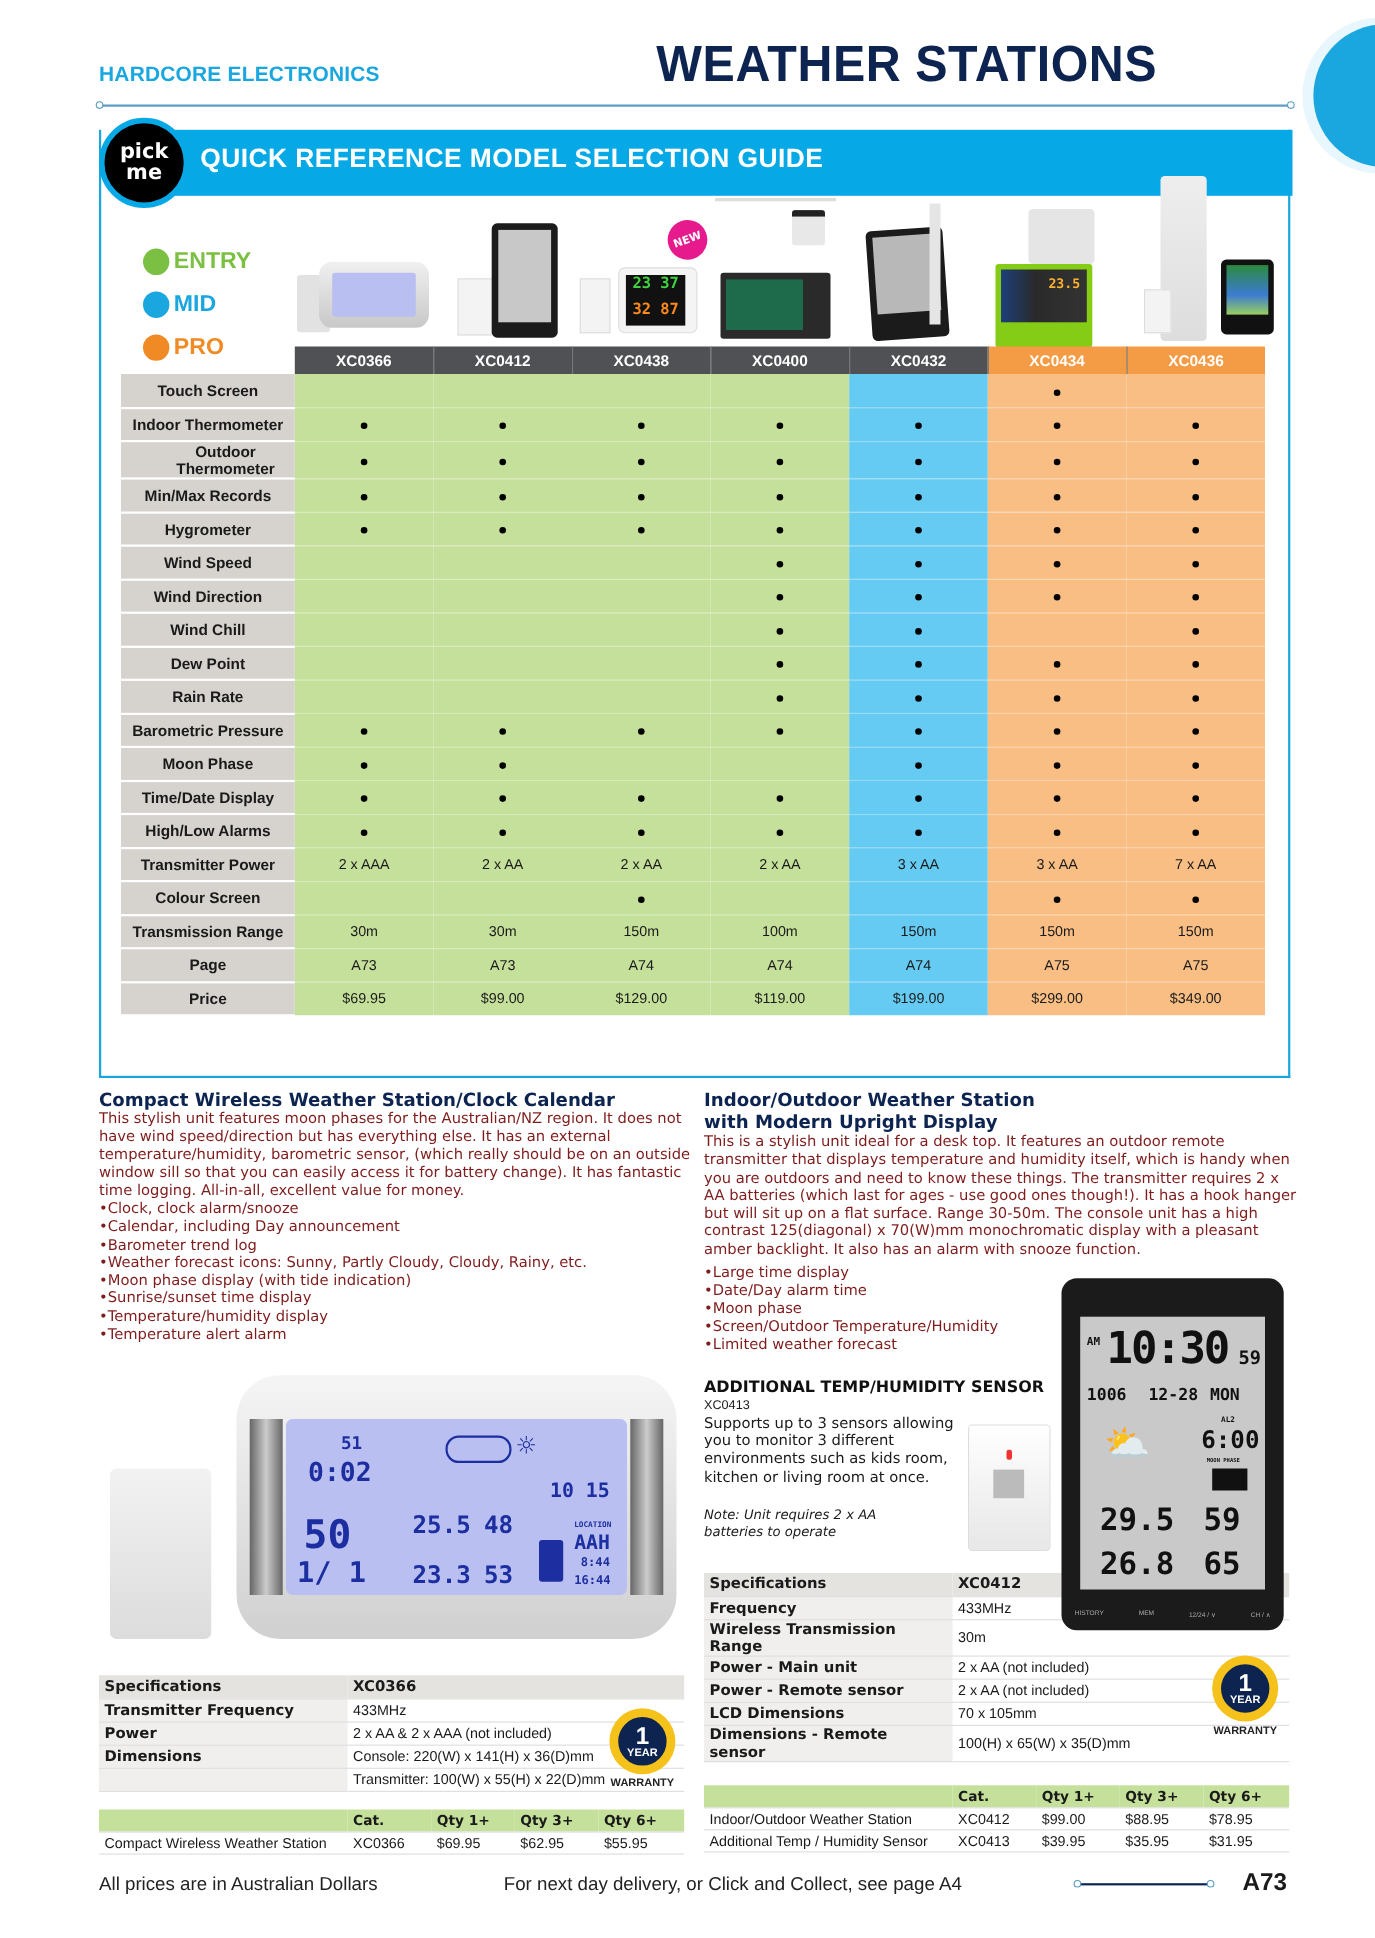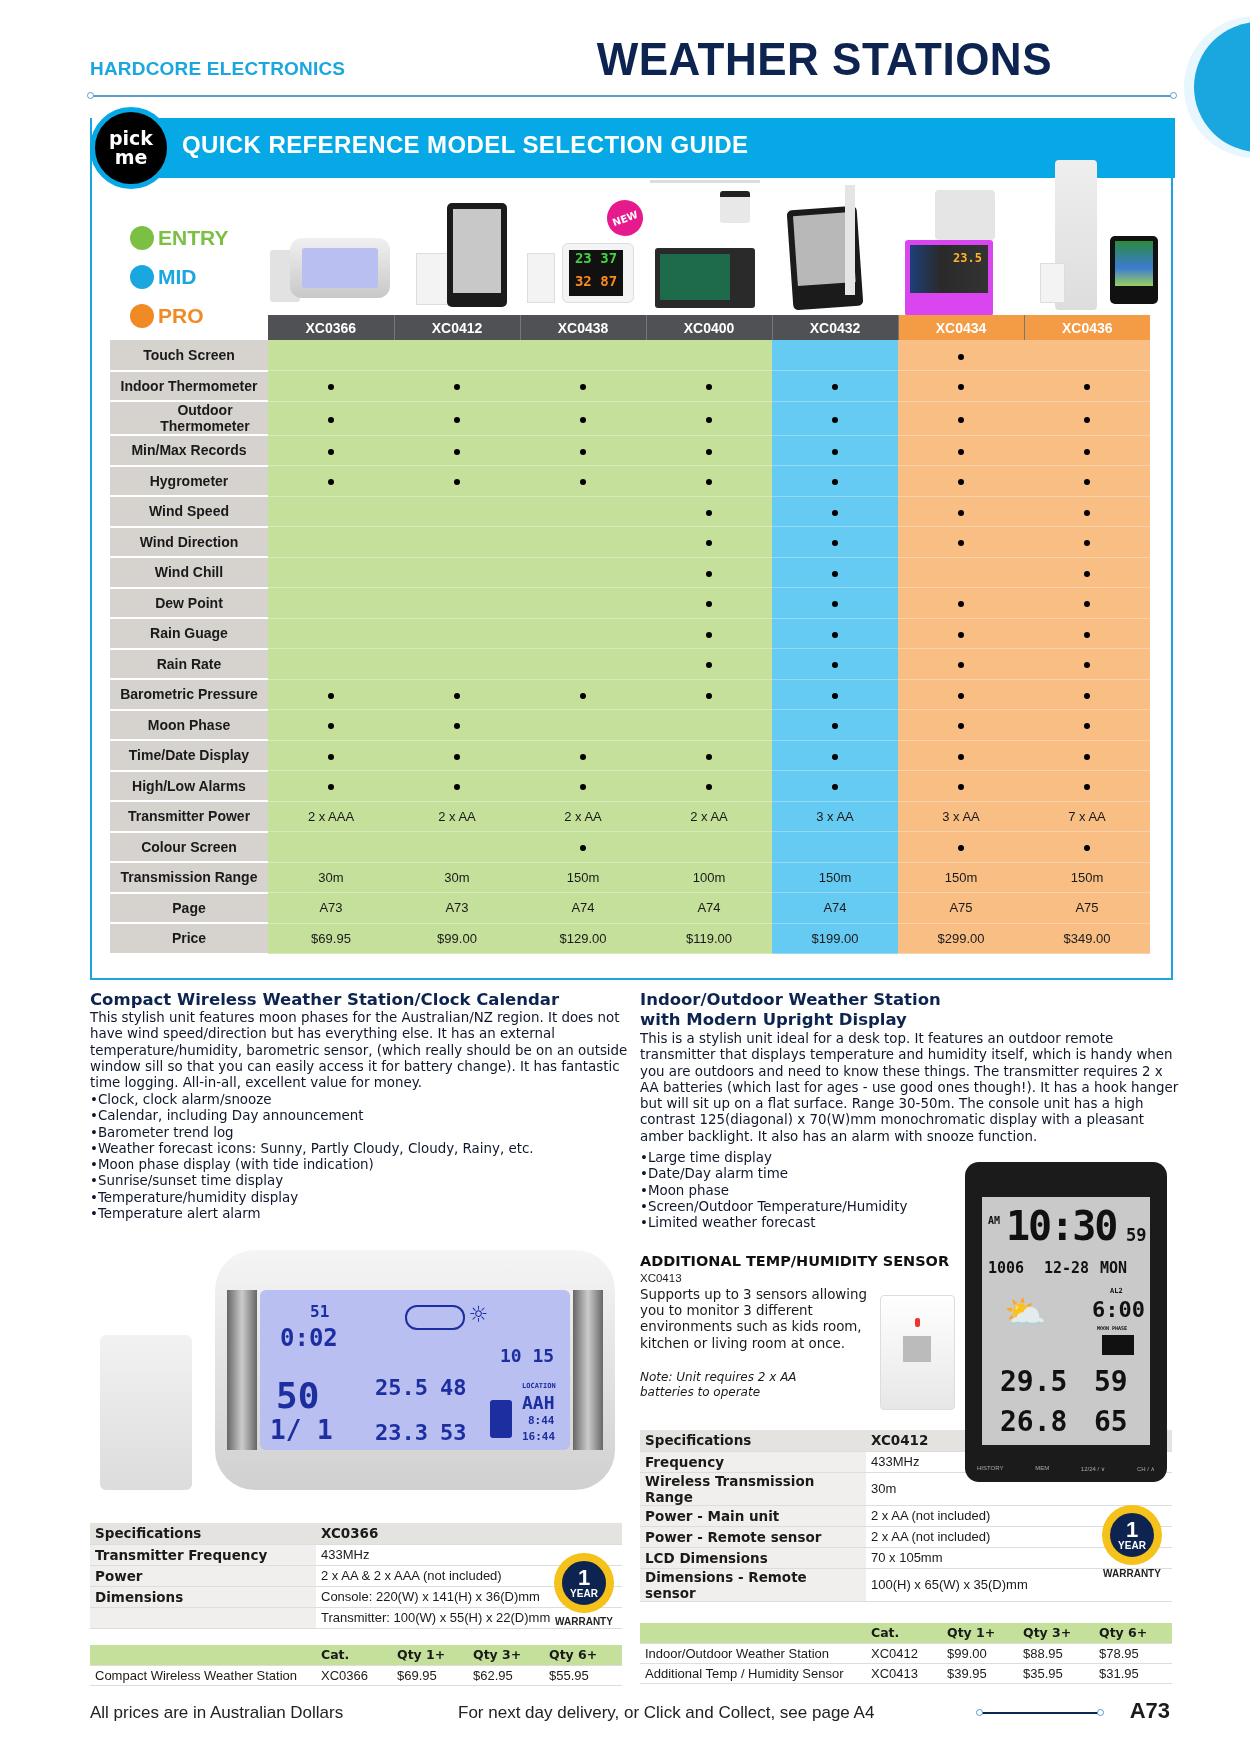--- a/index.html
+++ b/index.html
@@ -29,21 +29,21 @@
   table.guide td { height: 30.5px; text-align: center; font-size: 13px; font-family: "Liberation Sans", sans-serif; border-bottom: 1px solid rgba(255,255,255,0.3); }
   table.guide td.feat { background: #d6d2ce; font-weight: bold; font-size: 14px; border-bottom: 2px solid #fff; width: 158px; line-height: 1.15; }
   td.c-entry { background: #c5e09a; }
   td.c-mid { background: #66cbf2; }
   td.c-pro { background: #f9be84; }
   th.h-dark { background: #4f5154; }
   th.h-pro { background: #f39b45; }
   .dot { display: inline-block; width: 6px; height: 6px; border-radius: 50%; background: #000; }
 
   .prod-title { position: absolute; font-family: "DejaVu Sans", sans-serif; font-weight: bold; font-size: 16.5px; color: #0d2451; line-height: 1.2; }
-  .prod-desc { position: absolute; font-family: "DejaVu Sans", sans-serif; font-size: 13.4px; line-height: 16.3px; color: #0f172a; }
+  .prod-desc { position: absolute; font-family: "DejaVu Sans", sans-serif; font-size: 13.4px; line-height: 16.3px; color: #7f1d1d; }
   .bullets { list-style: none; }
   .bullets li::before { content: "\2022 "; }
 
   .addon-title { position: absolute; left: 640px; top: 1253px; font-weight: bold; font-size: 14.5px; color: #111; }
   .addon-code { position: absolute; left: 640px; top: 1272px; font-family: "Liberation Sans", sans-serif; font-size: 11.5px; }
   .addon-desc { position: absolute; left: 640px; top: 1287px; width: 230px; font-size: 13.4px; line-height: 16.2px; }
   .addon-note { position: absolute; left: 640px; top: 1370px; width: 190px; font-size: 12px; font-style: italic; line-height: 15px; }
 
   table.spec { position: absolute; border-collapse: collapse; font-size: 13.5px; }
   table.spec td { height: 21px; padding: 0 5px; border-bottom: 1px solid #ddd; }
@@ -134,21 +134,21 @@
   <div style="position:absolute;left:655px;top:248px;width:100px;height:60px;background:#2a2a2a;border-radius:3px">
       <div style="position:absolute;left:5px;top:6px;width:70px;height:46px;background:#1d6b4b"></div>
     </div>
 
   <div style="position:absolute;left:790px;top:208px;width:70px;height:100px;background:#1b1b1b;border-radius:5px;transform:rotate(-4deg)">
       <div style="position:absolute;left:6px;top:6px;width:58px;height:70px;background:#b8b8b8"></div>
     </div>
   <div style="position:absolute;left:845px;top:185px;width:50px;height:110px;border-left:10px solid #e5e5e5"></div>
 
   <div style="position:absolute;left:935px;top:190px;width:60px;height:50px;background:#e5e5e5;border-radius:4px"></div>
-  <div style="position:absolute;left:905px;top:240px;width:88px;height:76px;background:#d946ef;border-radius:3px">
+  <div style="position:absolute;left:905px;top:240px;width:88px;height:76px;background:#84cc16;border-radius:3px">
       <div style="position:absolute;left:5px;top:5px;width:78px;height:48px;background:linear-gradient(90deg,#1d3f7a,#2a2a2a 40%,#333)">
         <span style="position:absolute;right:6px;top:6px;color:#ffb12b;font:bold 12px 'DejaVu Sans Mono',monospace">23.5</span>
       </div>
     </div>
 
   <div style="position:absolute;left:1055px;top:160px;width:42px;height:150px;background:linear-gradient(#eee,#ddd);border-radius:4px"></div>
   <div style="position:absolute;left:1040px;top:263px;width:25px;height:40px;background:#f3f3f3;border:1px solid #ddd"></div>
   <div style="position:absolute;left:1110px;top:236px;width:48px;height:68px;background:#111;border-radius:5px">
       <div style="position:absolute;left:5px;top:5px;width:38px;height:45px;background:linear-gradient(#2b8a3e,#3c7bd1 60%,#99d060)"></div>
     </div>
@@ -243,30 +243,20 @@
         <td class="c-entry"></td>
         <td class="c-entry"></td>
         <td class="c-entry"></td>
         <td class="c-entry"><span class="dot"></span></td>
         <td class="c-mid"><span class="dot"></span></td>
         <td class="c-pro"></td>
         <td class="c-pro"><span class="dot"></span></td>
       </tr>
       <tr>
         <td class="feat">Dew Point</td>
-        <td class="c-entry"></td>
-        <td class="c-entry"></td>
-        <td class="c-entry"></td>
-        <td class="c-entry"><span class="dot"></span></td>
-        <td class="c-mid"><span class="dot"></span></td>
-        <td class="c-pro"><span class="dot"></span></td>
-        <td class="c-pro"><span class="dot"></span></td>
-      </tr>
-      <tr>
-        <td class="feat">Rain Guage</td>
         <td class="c-entry"></td>
         <td class="c-entry"></td>
         <td class="c-entry"></td>
         <td class="c-entry"><span class="dot"></span></td>
         <td class="c-mid"><span class="dot"></span></td>
         <td class="c-pro"><span class="dot"></span></td>
         <td class="c-pro"><span class="dot"></span></td>
       </tr>
       <tr>
         <td class="feat">Rain Rate</td>

